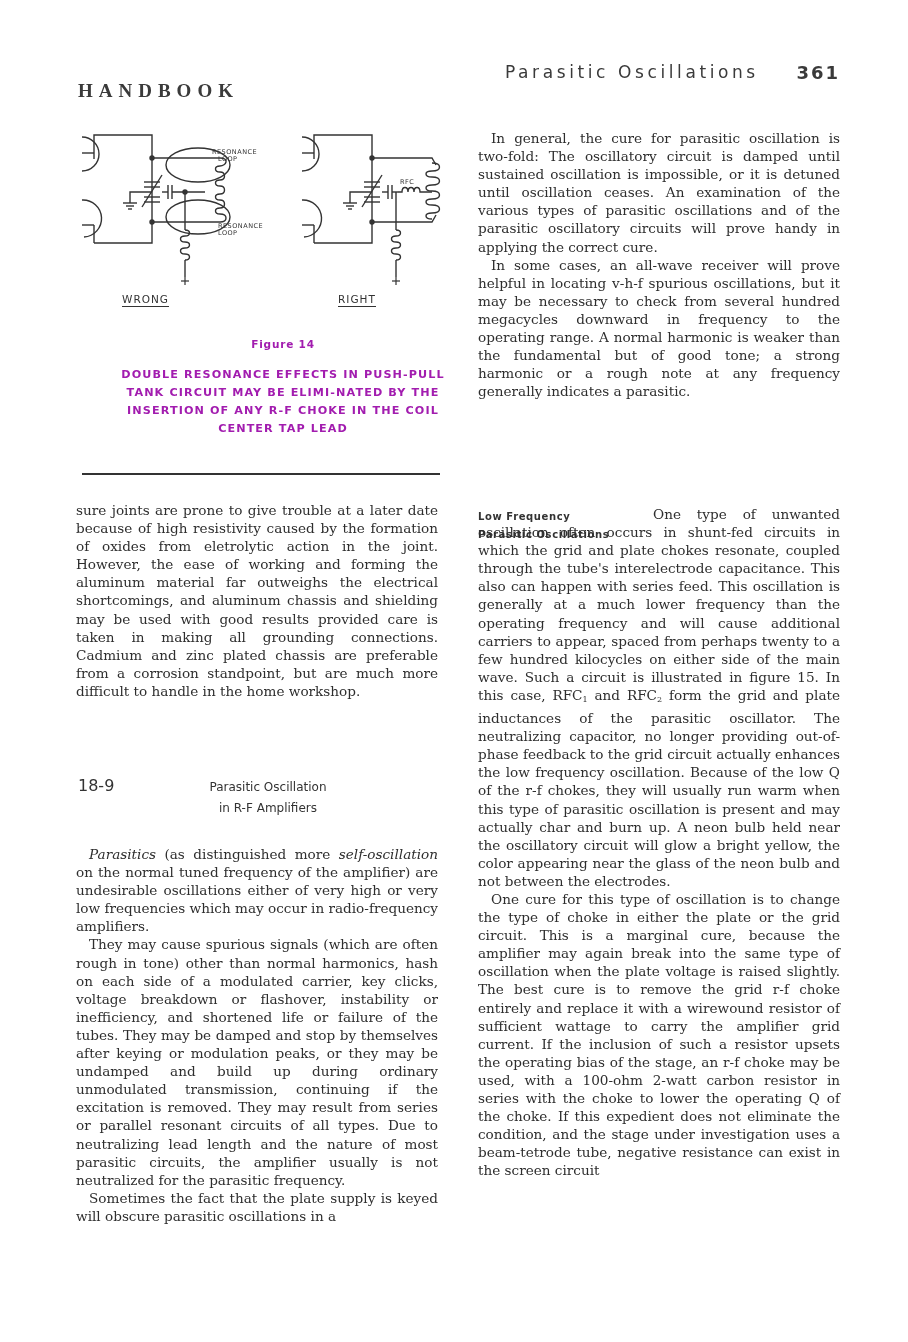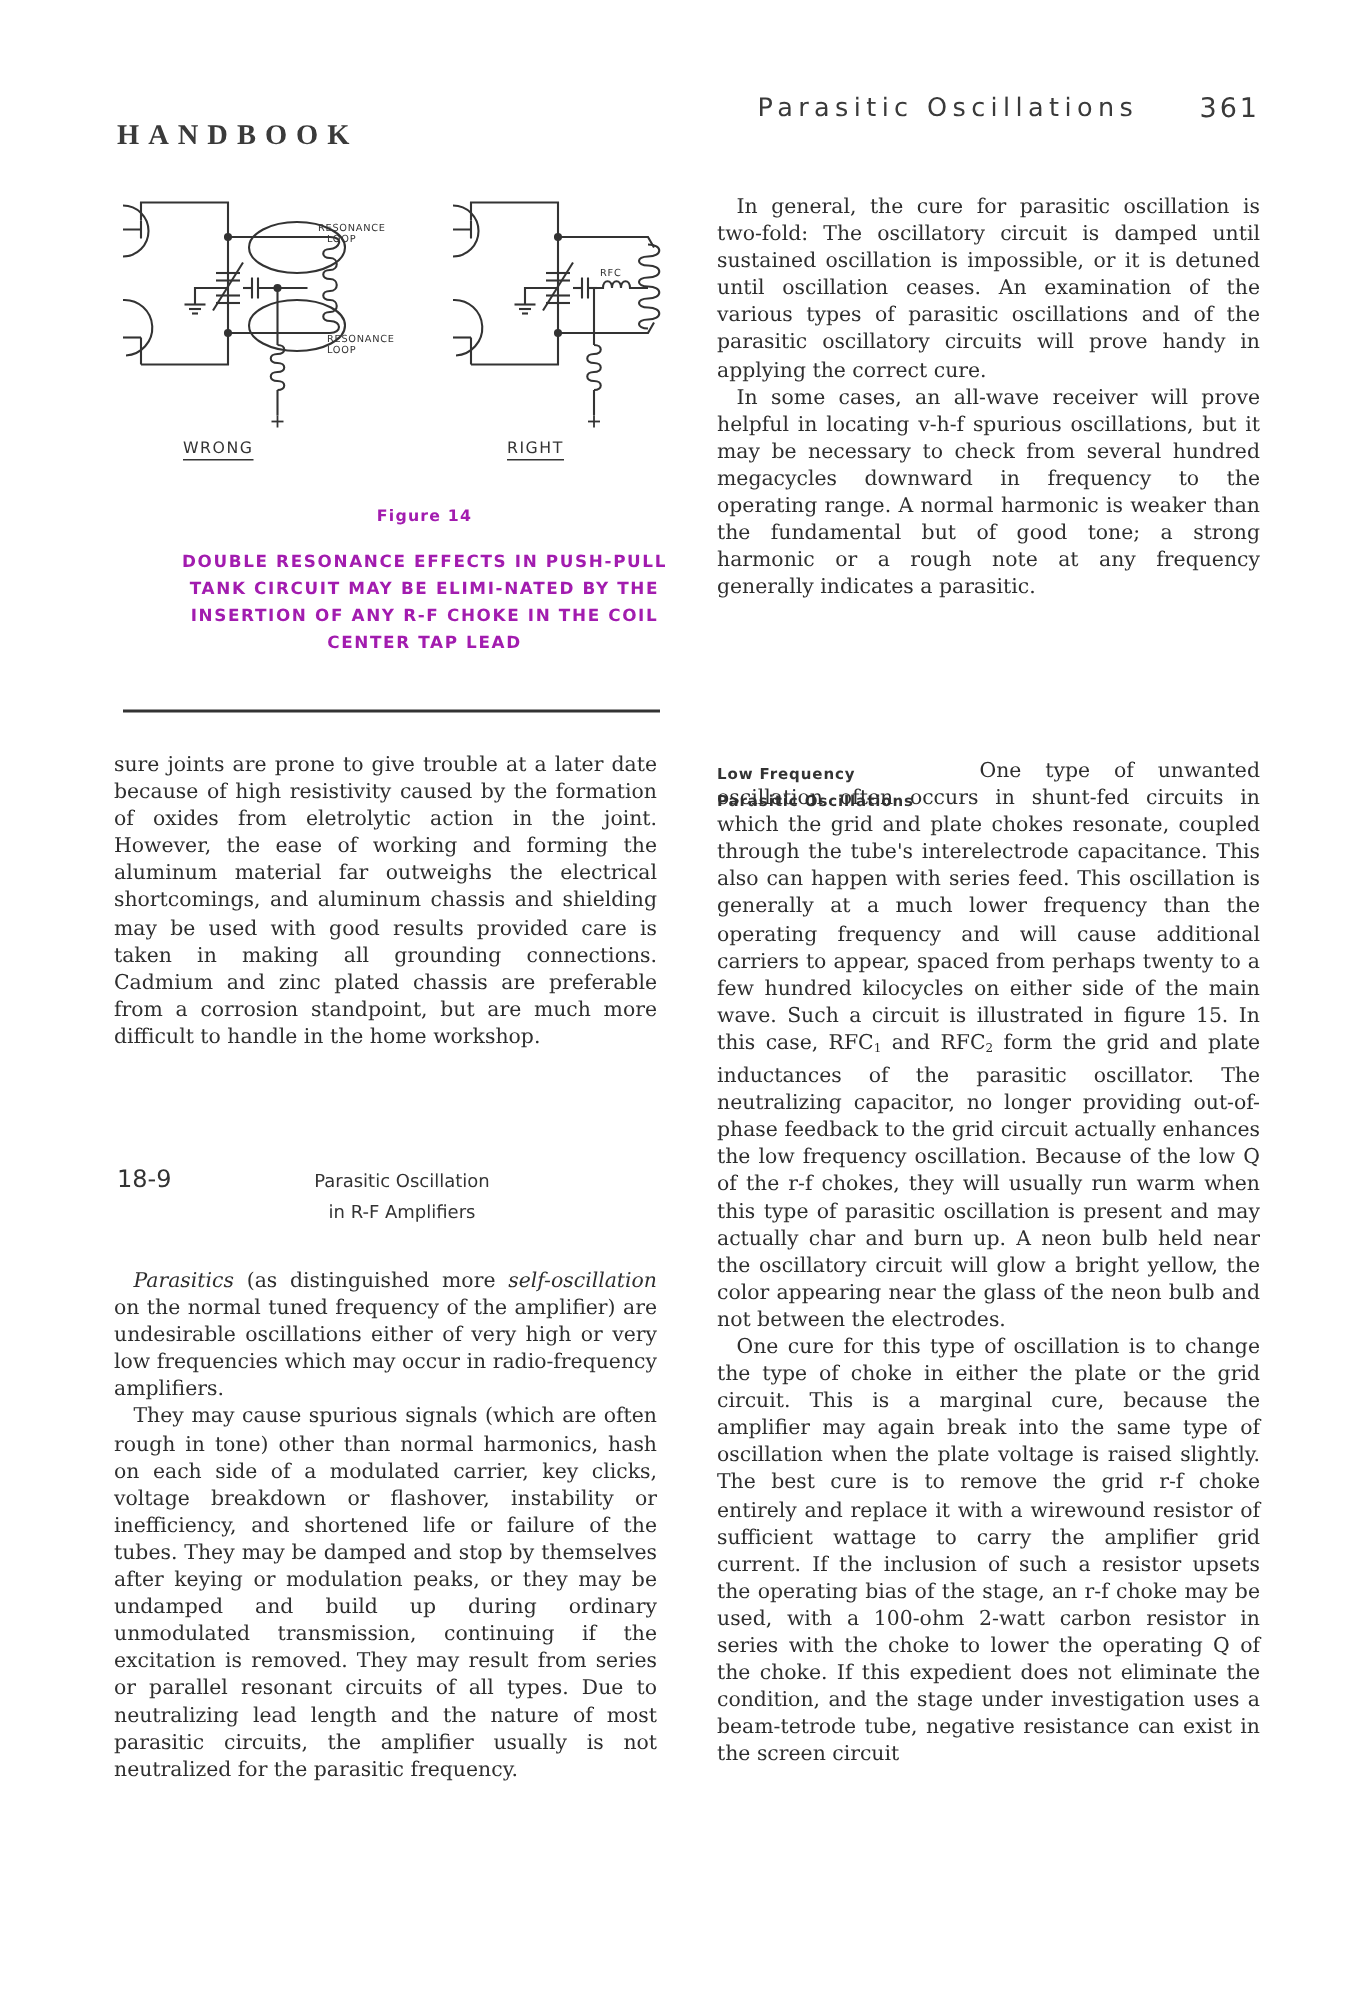--- a/index.html
+++ b/index.html
@@ -9,21 +9,21 @@
   .running-head-left {
     position: absolute; left: 78px; top: 80px;
     font-family: Liberation Serif, serif; font-weight: bold; font-size: 19px;
     letter-spacing: 6px; color: #3a3a3a;
   }
   .running-head-right {
     position: absolute; left: 505px; top: 62px; width: 335px;
     font-family: "DejaVu Sans", sans-serif; font-size: 17px; letter-spacing: 3.6px; color: #3a3a3a;
     white-space: nowrap;
   }
-  .running-head-right .num { position: absolute; right: 0; top: 0; letter-spacing: 2px; font-size: 18px; }
+  .running-head-right .num { position: absolute; right: 0; top: 0; letter-spacing: 2px; font-size: 18px; font-weight: bold; }
 
   .col { position: absolute; font-family: "DejaVu Serif", serif; font-size: 13.6px; line-height: 18.1px; color: #2e2e2e; }
   .col p { margin: 0; text-align: justify; text-align-last: left; }
   .col p.indent { text-indent: 13px; }
   .col-left { left: 76px; width: 362px; }
   .col-right { left: 478px; width: 362px; }
 
   .figure { position: absolute; left: 80px; top: 125px; width: 372px; height: 185px; }
   .figure svg { width: 100%; height: 100%; }
   .fig-label { position: absolute; font-family: "DejaVu Sans", sans-serif; font-size: 10.5px; letter-spacing: 1px; color: #333; border-bottom: 1px solid #333; padding-bottom: 1px; text-align: center; }
@@ -153,20 +153,21 @@
     <div class="section-num">18-9</div>
     <div class="section-title">
       <div>Parasitic Oscillation</div>
       <div>in R-F Amplifiers</div>
     </div>
   </div>
 
   <div class="col col-left" style="top:845px;">
     <p class="indent"><i>Parasitics</i><span> (as distinguished more </span><i>self-oscillation</i><span> on the normal tuned frequency of the amplifier) are undesirable oscillations either of very high or very low frequencies which may occur in radio-frequency amplifiers.</span></p>
     <p class="indent">They may cause spurious signals (which are often rough in tone) other than normal harmonics, hash on each side of a modulated carrier, key clicks, voltage breakdown or flashover, instability or inefficiency, and shortened life or failure of the tubes. They may be damped and stop by themselves after keying or modulation peaks, or they may be undamped and build up during ordinary unmodulated transmission, continuing if the excitation is removed. They may result from series or parallel resonant circuits of all types. Due to neutralizing lead length and the nature of most parasitic circuits, the amplifier usually is not neutralized for the parasitic frequency.</p>
+    <p class="indent">Sometimes the fact that the plate supply is keyed will obscure parasitic oscillations in a</p>
   </div>
 
   <div class="col col-right" style="top:129px;">
     <p class="indent">In general, the cure for parasitic oscillation is two-fold: The oscillatory circuit is damped until sustained oscillation is impossible, or it is detuned until oscillation ceases. An examination of the various types of parasitic oscillations and of the parasitic oscillatory circuits will prove handy in applying the correct cure.</p>
     <p class="indent">In some cases, an all-wave receiver will prove helpful in locating v-h-f spurious oscillations, but it may be necessary to check from several hundred megacycles downward in frequency to the operating range. A normal harmonic is weaker than the fundamental but of good tone; a strong harmonic or a rough note at any frequency generally indicates a parasitic.</p>
   </div>
 
   <div class="sidehead">
     <div>Low Frequency</div>
     <div>Parasitic Oscillations</div>

